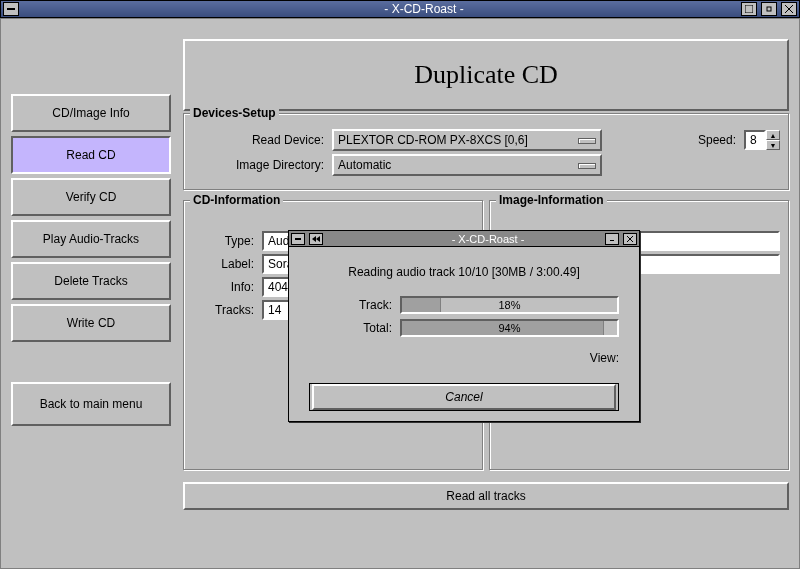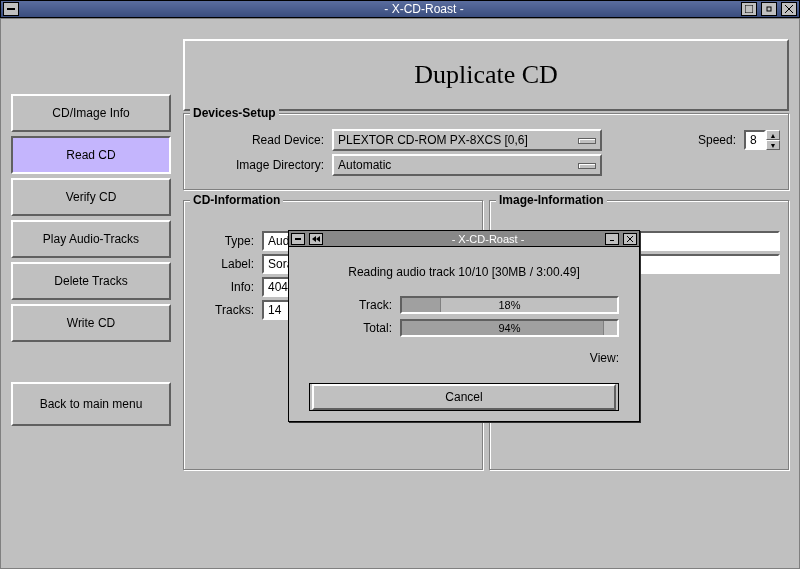--- a/index.html
+++ b/index.html
@@ -50,21 +50,21 @@
 .dialog-body { padding: 8px 20px 10px 20px; }
 .dialog-status { text-align: center; padding: 10px 0 12px 0; }
 .prog-row { display: flex; align-items: center; margin: 5px 0; }
 .prog-lbl { width: 46px; text-align: right; padding-right: 8px; margin-left: 45px; }
 .prog-bar { flex: 1; height: 18px; background: #c0c0c0; border: 2px solid; border-color: #606060 #fff #fff #606060; position: relative; }
 .prog-fill { position: absolute; left: 0; top: 0; bottom: 0; background: #a0a0a0; border-right: 1px solid #808080; }
 .prog-text { position: absolute; left: 0; right: 0; top: 0; bottom: 0; display: flex; align-items: center; justify-content: center; font-size: 11px; }
 .view-row { display: flex; align-items: flex-start; justify-content: flex-end; margin-top: 14px; gap: 8px; }
 .view-dd { width: 90px; }
 .cancel-btn { height: 28px; border: 2px solid; border-color: #fff #606060 #606060 #fff; display: flex; align-items: center; justify-content: center; margin-top: 18px; cursor: pointer; padding: 0 4px; border-width:2px; box-shadow: 0 0 0 2px #000 inset; }
-.cancel-btn-inner { border: 2px solid; border-color: #fff #606060 #606060 #fff; flex:1; text-align:center; padding:4px 0;}
+.cancel-btn-inner { border: 2px solid; border-color: #fff #606060 #606060 #fff; flex:1; text-align:center; padding:4px 0;font-style:italic;}
 svg { display: block; }
 </style>
 </head>
 <body>
 
 <div class="window-titlebar">
   <div class="tb-left-btn">
     <svg width="8" height="2">
         <rect width="8" height="2" fill="#000"></rect>
       </svg>
@@ -186,20 +186,23 @@
         </div>
         <div class="row">
           <div style="width:40px"></div>
           <div class="field" style="flex:1">
               <span>MB / 73:51.71</span>
             </div>
         </div>
       </div>
     </div>
 
+    <div class="big-btn">
+      <span>Read all tracks</span>
+    </div>
   </div>
 </div>
 
 <div class="dialog">
   <div class="dialog-tb">
     <div class="tb-left-btn">
       <svg width="6" height="2">
           <rect width="6" height="2" fill="#000"></rect>
         </svg>
     </div>

